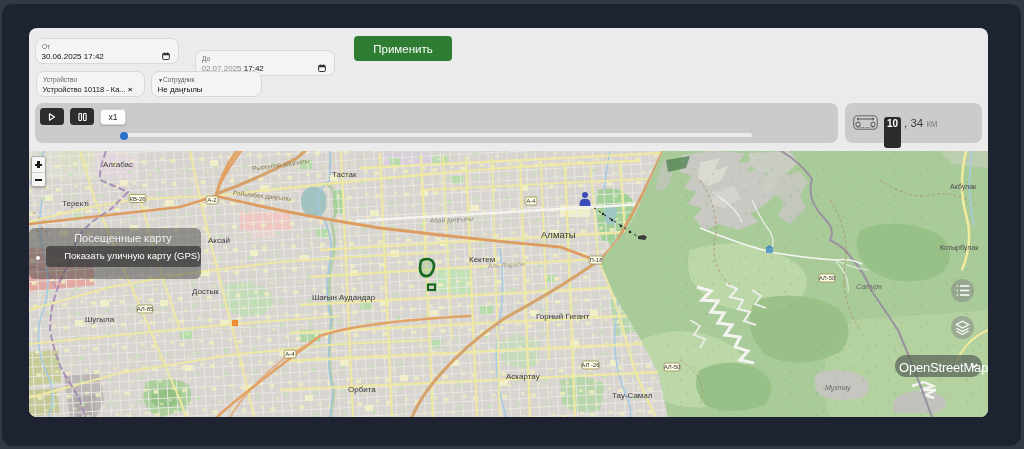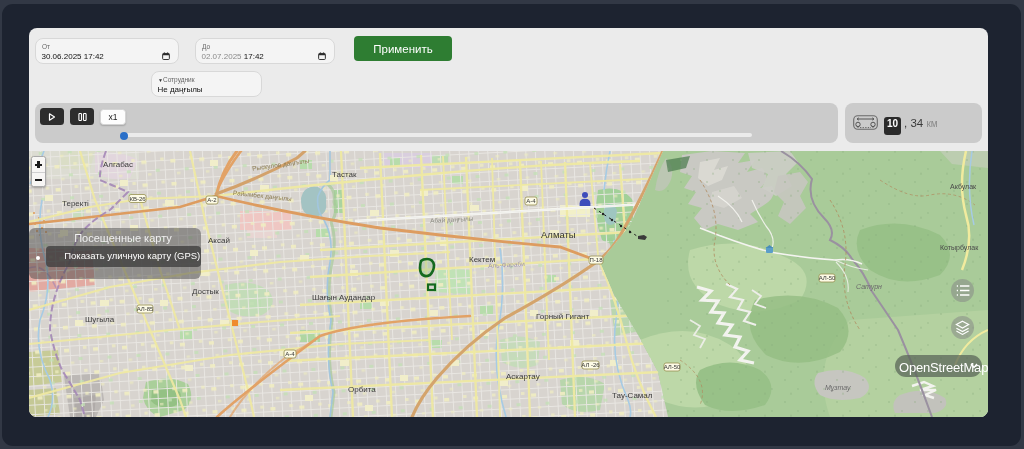--- a/index.html
+++ b/index.html
@@ -26,32 +26,36 @@
   <div class="field" style="left:6px;top:10px;width:144px;height:26px;">
     <div class="flabel">От</div>
     <div class="fval">30.06.2025 17:42</div>
     <svg class="calico" viewBox="0 0 10 10">
         <rect x="0.8" y="1.8" width="8.4" height="7.6" rx="1.2" fill="none" stroke="#2a2a2a" stroke-width="1.2"></rect>
         <path d="M1 2.2 Q1 1.8 1.6 1.8 L8.4 1.8 Q9 1.8 9 2.2 L9 4.2 L1 4.2 Z" fill="#2a2a2a"></path>
         <line x1="3" y1="0.4" x2="3" y2="2" stroke="#2a2a2a" stroke-width="1"></line>
         <line x1="7" y1="0.4" x2="7" y2="2" stroke="#2a2a2a" stroke-width="1"></line>
       </svg>
   </div>
-  <div class="field" style="left:166px;top:10px;width:140px;height:26px;">
+  <div class="field" style="left:166px;top:22px;width:140px;height:26px;">
     <div class="flabel">До</div>
     <div class="fval"><span style="color:#8a8a8a;">02.07.2025</span> 17:42</div>
     <svg class="calico" viewBox="0 0 10 10">
         <rect x="0.8" y="1.8" width="8.4" height="7.6" rx="1.2" fill="none" stroke="#2a2a2a" stroke-width="1.2"></rect>
         <path d="M1 2.2 Q1 1.8 1.6 1.8 L8.4 1.8 Q9 1.8 9 2.2 L9 4.2 L1 4.2 Z" fill="#2a2a2a"></path>
         <line x1="3" y1="0.4" x2="3" y2="2" stroke="#2a2a2a" stroke-width="1"></line>
         <line x1="7" y1="0.4" x2="7" y2="2" stroke="#2a2a2a" stroke-width="1"></line>
       </svg>
   </div>
   <div class="btn-green">Применить</div>
 
+  <div class="field" style="left:7px;top:43px;width:109px;height:26px;">
+    <div class="flabel">Устройство</div>
+    <div class="fval" style="font-size:7.5px;">Устройство 10118 - Ка... <span style="color:#333;font-size:8px;font-weight:bold;">×</span></div>
+  </div>
   <div class="field" style="left:122px;top:43px;width:111px;height:26px;">
     <div class="flabel"><span style="font-size:5px;color:#333;">▼</span>Сотрудник</div>
     <div class="fval">Не даңғылы</div>
   </div>
 
   <div class="bar" style="left:6px;width:803px;">
     <div class="dbtn" style="left:5px;">
       <svg style="position:absolute;left:8px;top:4.5px;" width="8" height="8" viewBox="0 0 8 8">
           <path d="M1.5 0.8 L6.5 4 L1.5 7.2 Z" fill="none" stroke="#fff" stroke-width="1.2" stroke-linejoin="round"></path>
         </svg>
@@ -72,21 +76,21 @@
   <div class="bar" style="left:816px;width:137px;">
     <svg style="position:absolute;left:8px;top:12px;" width="25" height="15" viewBox="0 0 25 15">
       <rect x="0.7" y="0.7" width="23.6" height="13.6" rx="4" fill="none" stroke="#6a6a6a" stroke-width="1.1"></rect>
       <line x1="4" y1="4" x2="21" y2="4" stroke="#555" stroke-width="1"></line>
       <path d="M4 4 l1.8 -1.2 M4 4 l1.8 1.2 M21 4 l-1.8 -1.2 M21 4 l-1.8 1.2" stroke="#555" stroke-width="0.9" fill="none"></path>
       <circle cx="5" cy="9.4" r="2.2" fill="none" stroke="#555" stroke-width="1"></circle>
       <circle cx="20" cy="9.4" r="2.2" fill="none" stroke="#555" stroke-width="1"></circle>
       <path d="M5 12.6 l-1.4 -2 M5 12.6 l1.4 -2 M20 12.6 l-1.4 -2 M20 12.6 l1.4 -2" stroke="#555" stroke-width="0.8" fill="none"></path>
       <line x1="7" y1="12.6" x2="18" y2="12.6" stroke="#555" stroke-width="0.9" stroke-dasharray="1.3 1.3"></line>
     </svg>
-    <div style="position:absolute;left:39px;top:14px;width:17px;height:18px;background:#2b2b2b;border-radius:3px;color:#fff;font-size:10px;font-weight:bold;text-align:center;line-height:13px;">10</div>
+    <div style="position:absolute;left:39px;top:14px;width:17px;height:31px;background:#2b2b2b;border-radius:3px;color:#fff;font-size:10px;font-weight:bold;text-align:center;line-height:13px;">10</div>
     <div style="position:absolute;left:59px;top:14px;font-size:11.5px;color:#3a3a3a;">, 34 <span style="font-size:10px;color:#8a8a8a;">км</span></div>
   </div>
 
   <div class="mapwrap">
     <svg width="959" height="266" viewBox="29 151 959 266" preserveAspectRatio="none">
       <rect x="29" y="151" width="959" height="266" fill="#d8d4cf"></rect>
       <defs>
         <pattern id="grid" width="9.5" height="9.5" patternUnits="userSpaceOnUse" patternTransform="rotate(-3 500 280)">
           <rect width="9.5" height="9.5" fill="none"></rect>
           <line x1="0" y1="0.5" x2="9.5" y2="0.5" stroke="#eae8e4" stroke-width="0.9"></line>

